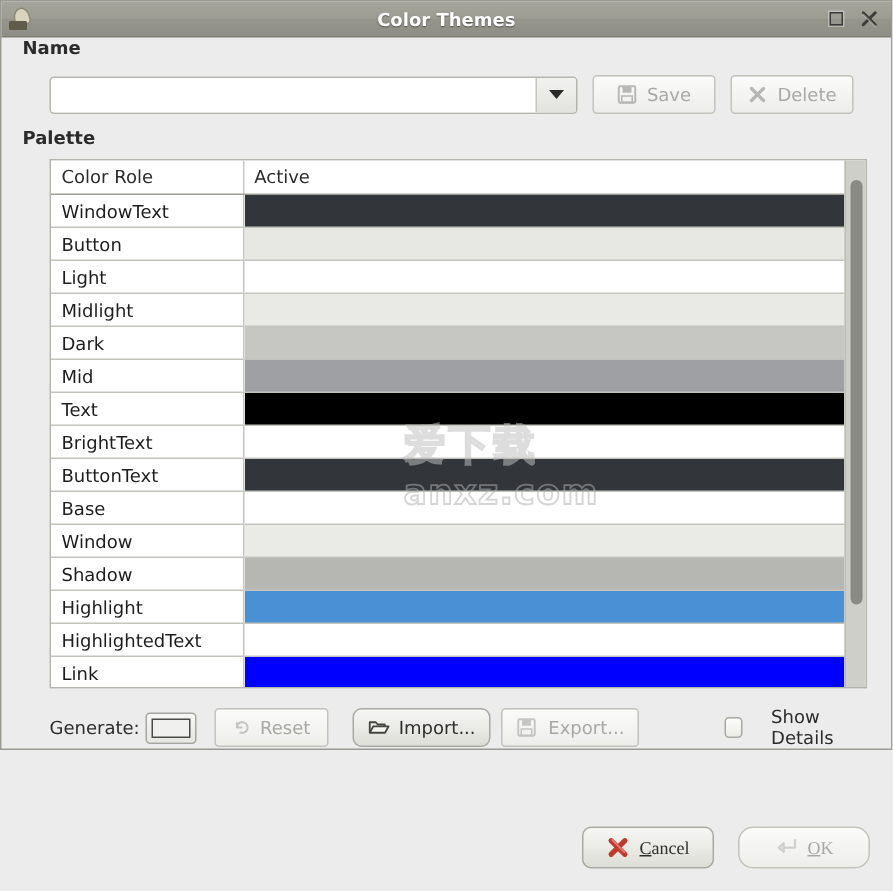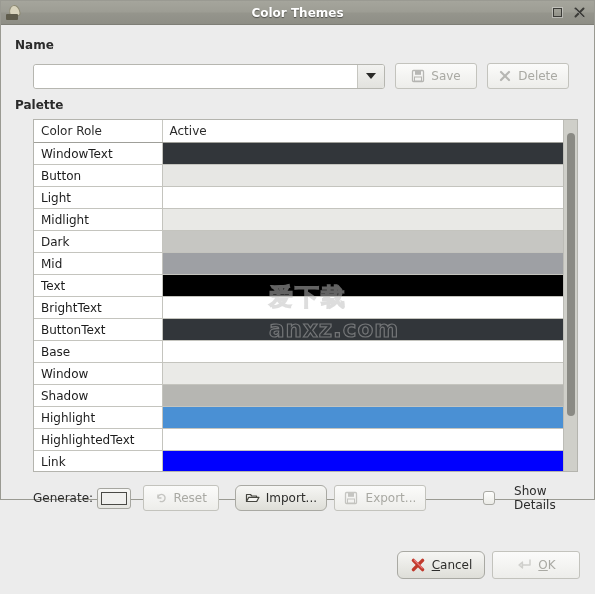--- a/index.html
+++ b/index.html
@@ -90,21 +90,21 @@
     height: calc(594px - 26px);
     box-sizing: border-box;
   }
 
   .section-label {
     font-size: 12px;
     font-weight: bold;
     color: #2b2b2b;
     margin: 0;
   }
-  #name-label { padding-top: 13px; }
+  #name-label { }
   #palette-label { padding-top: 9px; }
 
   
   #name-row {
     display: flex;
     align-items: center;
     margin-top: 11px;
     padding-left: 18px;
   }
 
@@ -251,21 +251,21 @@
   
   #watermark {
     position: absolute;
     left: 268px; top: 252px;
     width: 160px; height: 68px;
     pointer-events: none;
     z-index: 5;
     opacity: .55;
   }
   #watermark .wm-cn {
-    font-size: 24px;
+    font-size: 28px;
     font-weight: bold;
     color: transparent;
     -webkit-text-stroke: 1.2px rgba(190,190,190,.95);
     letter-spacing: 2px;
     line-height: 40px;
     font-family: "DejaVu Sans", sans-serif;
   }
   #watermark .wm-en {
     font-size: 23px;
     font-weight: bold;
@@ -318,24 +318,25 @@
     background: linear-gradient(to bottom, #fdfdfc, #ebebe7);
   }
 
   
   #footer {
     position: absolute;
     right: 14px;
     bottom: 14px;
     display: flex;
     align-items: center;
-    gap: 7px;
+    gap: 16px;
+    font-family: Liberation Serif, serif;
   }
   #cancel-btn { width: 88px; height: 28px; }
-  #ok-btn     { width: 88px; height: 28px; }
+  #ok-btn     { width: 88px; height: 28px; border-radius: 10px; }
   .u { text-decoration: underline; }
 </style>
 </head>
 <body>
 
 <div id="window">
 
   <div id="titlebar">
     <span class="win-icon">
       <span class="horn"></span>

